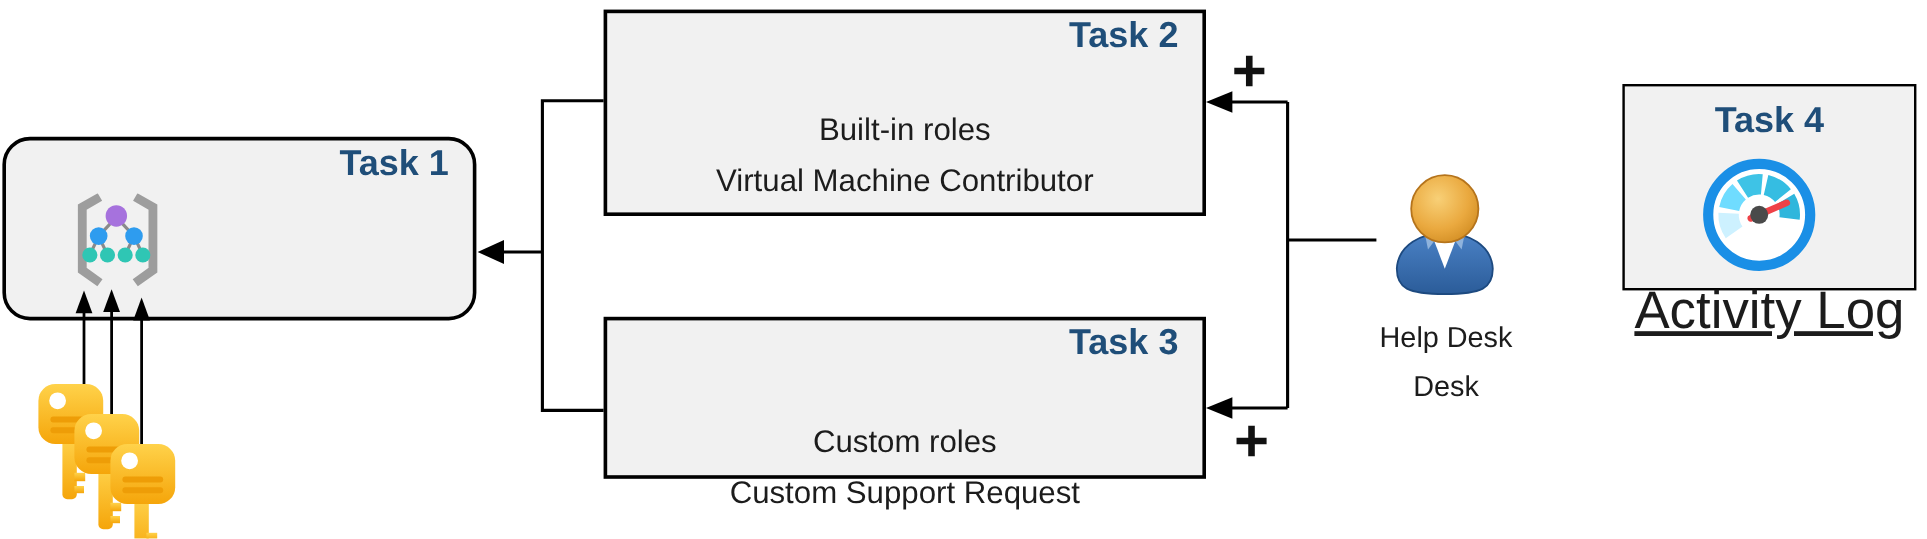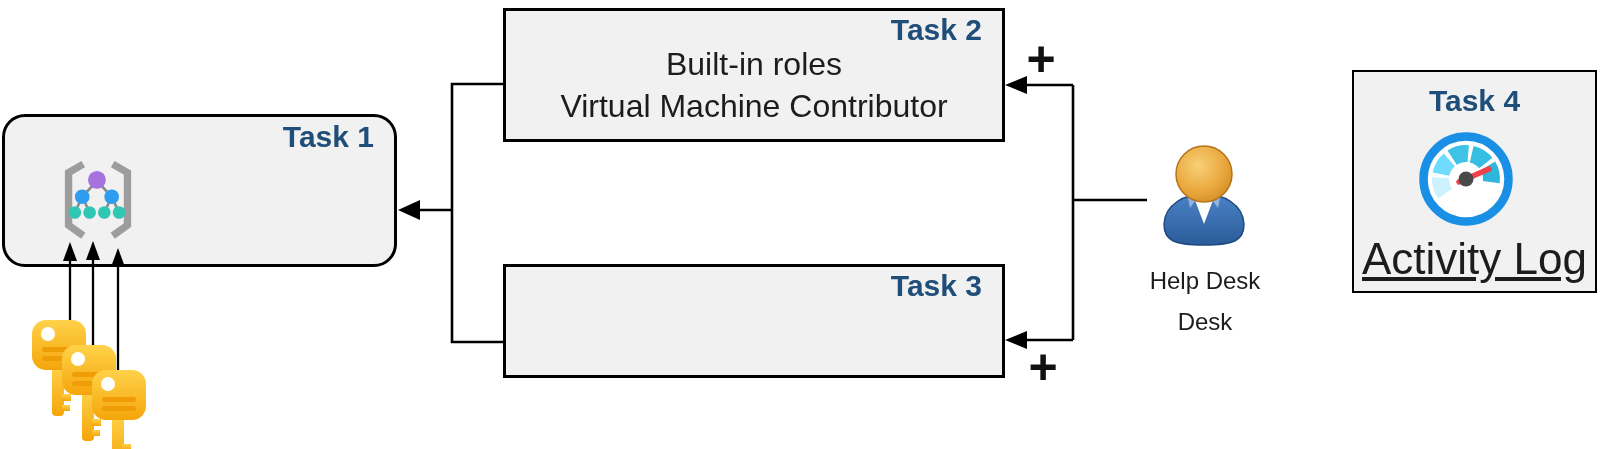--- a/index.html
+++ b/index.html
@@ -2,32 +2,32 @@
 <html><head>
 <meta charset="utf-8">
 <style>
   html,body{margin:0;padding:0;background:#ffffff;}
   .canvas{
     position:relative;width:1606px;height:449px;background:#ffffff;
     font-family:"Liberation Sans",sans-serif;overflow:hidden;color:#1c1c1c;
   }
   .box{position:absolute;background:#f1f1f1;border:3px solid #000;box-sizing:border-box;}
   .badge{position:absolute;font-weight:bold;font-size:30px;color:#1f4e79;white-space:nowrap;}
-  .box-lines{position:absolute;left:0;right:0;text-align:center;font-size:32px;line-height:42px;color:#1c1c1c;}
+  .box-lines{position:absolute;left:0;right:0;text-align:center;font-size:26px;line-height:42px;color:#1c1c1c;margin-top:44px;}
   .task1{left:2px;top:114px;width:395px;height:153px;border-radius:23px;}
   .task1 .badge{top:3px;right:20px;}
   .mg-icon{position:absolute;left:53px;top:44px;}
   .task1-title{position:absolute;left:140px;top:64px;width:240px;text-align:center;font-size:34px;}
-  .task2{left:503px;top:8px;width:502px;height:134px;text-decoration:underline;}
+  .task2{left:503px;top:8px;width:502px;height:172px;text-decoration:underline;}
   .task2 .badge{top:2px;right:20px;}
   .task2 .box-lines{top:32px;}
-  .task3{left:503px;top:264px;width:502px;height:114px;}
+  .task3{left:503px;top:264px;width:502px;height:135px;}
   .task3 .badge{top:2px;right:20px;}
   .task3 .box-lines{top:36px;}
-  .task4{left:1352px;top:70px;width:245px;height:223px;border-width:2px;}
+  .task4{left:1352px;top:70px;width:245px;height:172px;border-width:2px;}
   .task4 .badge{top:12px;left:0;right:0;text-align:center;}
   .gauge-icon{position:absolute;left:64px;top:59px;}
   .task4-caption{position:absolute;left:0;right:0;top:162px;text-align:center;font-size:44px;text-decoration:underline;}
   .plus{position:absolute;width:50px;height:50px;text-align:center;line-height:50px;
         font-size:50px;font-weight:bold;color:#111;}
   .plus-top{left:1016px;top:34px;}
   .plus-bottom{left:1018px;top:342px;}
   .helpdesk{position:absolute;left:1115px;top:134px;width:180px;text-align:center;}
   .helpdesk-labels{margin-top:10px;font-size:24px;line-height:41px;color:#1c1c1c;}
   .keys-icon{position:absolute;left:20px;top:312px;}
@@ -64,20 +64,24 @@
   <div class="box task2">
     <span class="badge">Task 2</span>
     <div class="box-lines">
       <div>Built-in roles</div>
       <div>Virtual Machine Contributor</div>
     </div>
   </div>
 
   <div class="box task3">
     <span class="badge">Task 3</span>
+    <div class="box-lines">
+      <div>Custom roles</div>
+      <div>Custom Support Request</div>
+    </div>
   </div>
 
   <div class="box task4">
     <span class="badge">Task 4</span>
     <svg class="gauge-icon" width="96" height="96" viewBox="0 0 96 96">
       <circle cx="48" cy="48" r="42.5" fill="#ffffff" stroke="#1a8fe6" stroke-width="8.5"></circle>
       <g fill="none" stroke-width="17">
         <path d="M 27.1,62.6 A 25.5,25.5 0 0 1 22.5,46.7" stroke="#cdf1ff"></path>
         <path d="M 23.0,43.1 A 25.5,25.5 0 0 1 31.3,28.8" stroke="#6fdcff"></path>
         <path d="M 34.1,26.6 A 25.5,25.5 0 0 1 50.2,22.6" stroke="#3ec3e6"></path>

